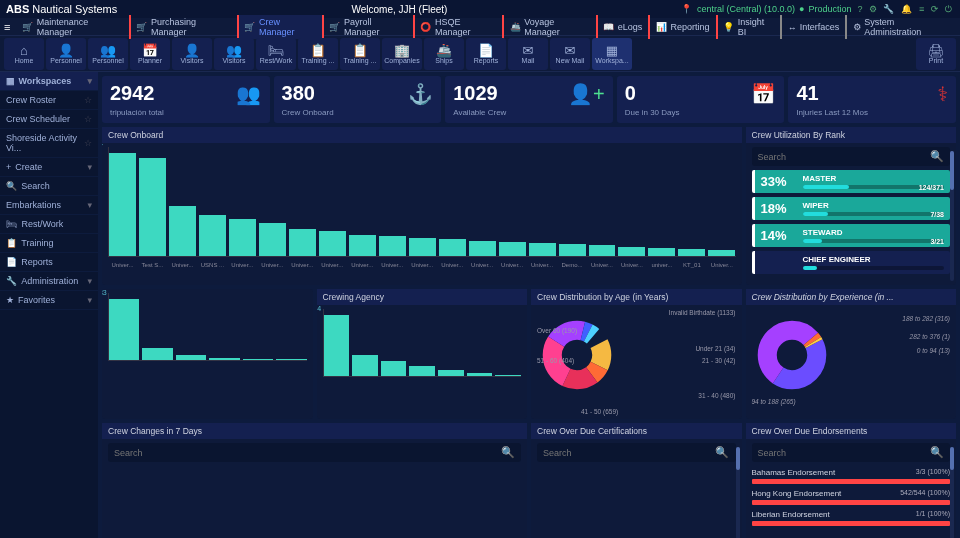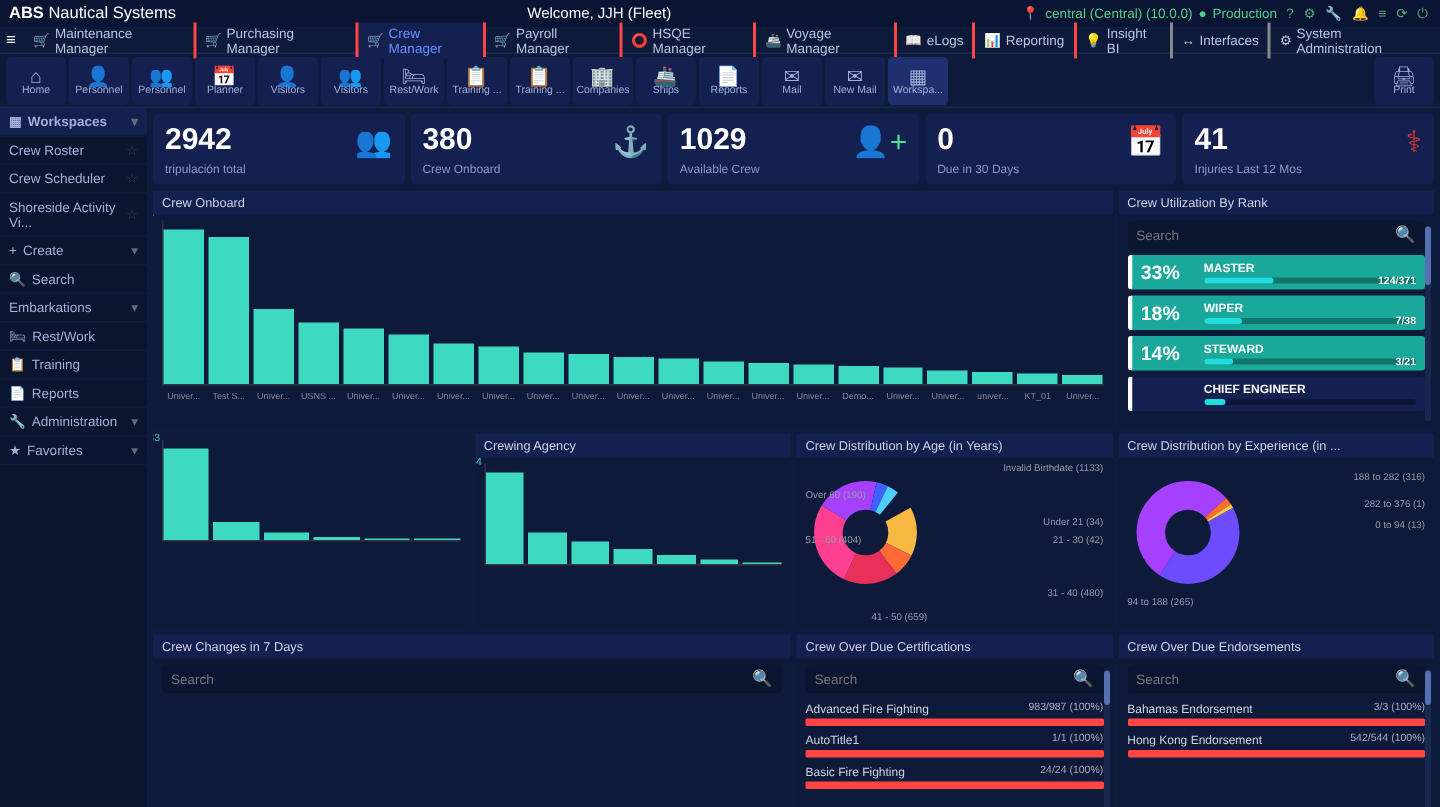--- a/index.html
+++ b/index.html
@@ -43,21 +43,21 @@
 .kpi.red2 .ki { color: #dd3333; }
 .grid { display: grid; grid-template-columns: 1fr 1fr 1fr 1fr; grid-template-rows: 158px 130px 120px; gap: 4px; }
 .panel { background: #0e1a3a; border-radius: 3px; display: flex; flex-direction: column; position: relative; }
 .p-title { background: #142050; padding: 3px 6px; font-size: 8.5px; color: #cfd3e0; }
 .p-body { flex: 1; padding: 4px 6px; overflow: hidden; position: relative; }
 .p-onboard { grid-column: 1 / 4; grid-row: 1; }
 .p-util { grid-column: 4; grid-row: 1; }
 .p-shore { grid-column: 1; grid-row: 2; }
 .p-agency { grid-column: 2; grid-row: 2; }
 .p-age { grid-column: 3; grid-row: 2; }
-.p-exp { grid-column: 4; grid-row: 2; }
+.p-exp { grid-column: 4; grid-row: 2; font-style: italic; }
 .p-changes { grid-column: 1 / 3; grid-row: 3; }
 .p-cert { grid-column: 3; grid-row: 3; }
 .p-endorse { grid-column: 4; grid-row: 3; }
 .search-box { background: #0a1530; border-radius: 3px; display: flex; align-items: center; padding: 3px 6px; margin-bottom: 4px; }
 .search-box input { flex: 1; background: transparent; border: none; color: #9fb0d8; font-size: 9px; outline: none; }
 .search-box .sicon { color: #3dd9c1; font-size: 11px; }
 .chart-bars { display: flex; align-items: flex-end; height: 110px; gap: 3px; padding-top: 6px; border-left: 1px solid #334; border-bottom: 1px solid #334; position: relative; }
 .chart-bars .ylab { position: absolute; left: -14px; top: -4px; font-size: 7px; color: #5bc; }
 .bar { flex: 1; background: #3dd9c1; position: relative; }
 .bar-label { position: absolute; bottom: -12px; left: 50%; transform: translateX(-50%); font-size: 6px; color: #889; white-space: nowrap; overflow: hidden; max-width: 30px; text-overflow: ellipsis; }
@@ -553,40 +553,20 @@
         </div>
       </div>
 
       <div class="panel p-cert">
         <div class="p-title">Crew Over Due Certifications</div>
         <div class="p-body">
           <div class="search-box">
             <input placeholder="Search" style="">
             <span class="sicon">🔍</span>
           </div>
-          <div id="cert-host">
-              <div class="cert-item">
-                <div class="cname">Advanced Fire Fighting</div>
-                <div class="cbar">
-                  <span class="cval">983/987 (100%)</span>
-                </div>
-              </div>
-              <div class="cert-item">
-                <div class="cname">AutoTitle1</div>
-                <div class="cbar">
-                  <span class="cval">1/1 (100%)</span>
-                </div>
-              </div>
-              <div class="cert-item">
-                <div class="cname">Basic Fire Fighting</div>
-                <div class="cbar">
-                  <span class="cval">24/24 (100%)</span>
-                </div>
-              </div>
-            </div>
         </div>
         <div class="scrollbar">
             <div class="thumb" style="height:25%"></div>
           </div>
       </div>
 
       <div class="panel p-endorse">
         <div class="p-title">Crew Over Due Endorsements</div>
         <div class="p-body">
           <div class="search-box">
@@ -599,20 +579,26 @@
                 <div class="cbar">
                   <span class="cval">3/3 (100%)</span>
                 </div>
               </div>
               <div class="cert-item">
                 <div class="cname">Hong Kong Endorsement</div>
                 <div class="cbar">
                   <span class="cval">542/544 (100%)</span>
                 </div>
               </div>
+              <div class="cert-item">
+                <div class="cname">Liberian Endorsement</div>
+                <div class="cbar">
+                  <span class="cval">1/1 (100%)</span>
+                </div>
+              </div>
             </div>
         </div>
         <div class="scrollbar">
             <div class="thumb" style="height:25%"></div>
           </div>
       </div>
     </div>
   </div>
 </div>
 

